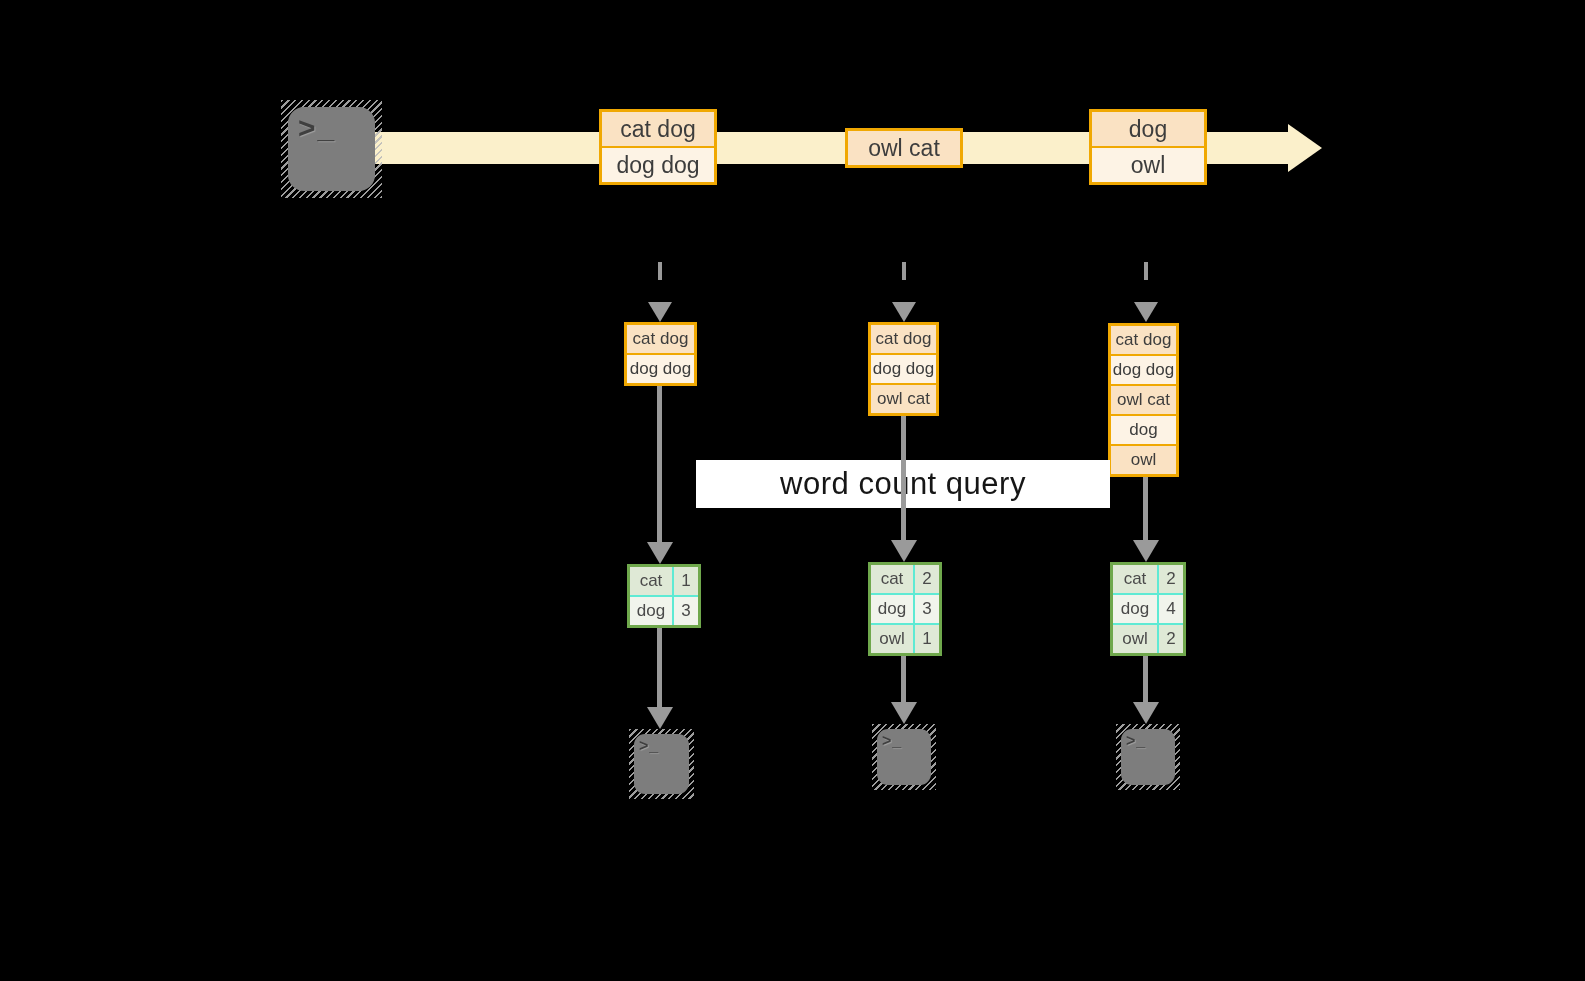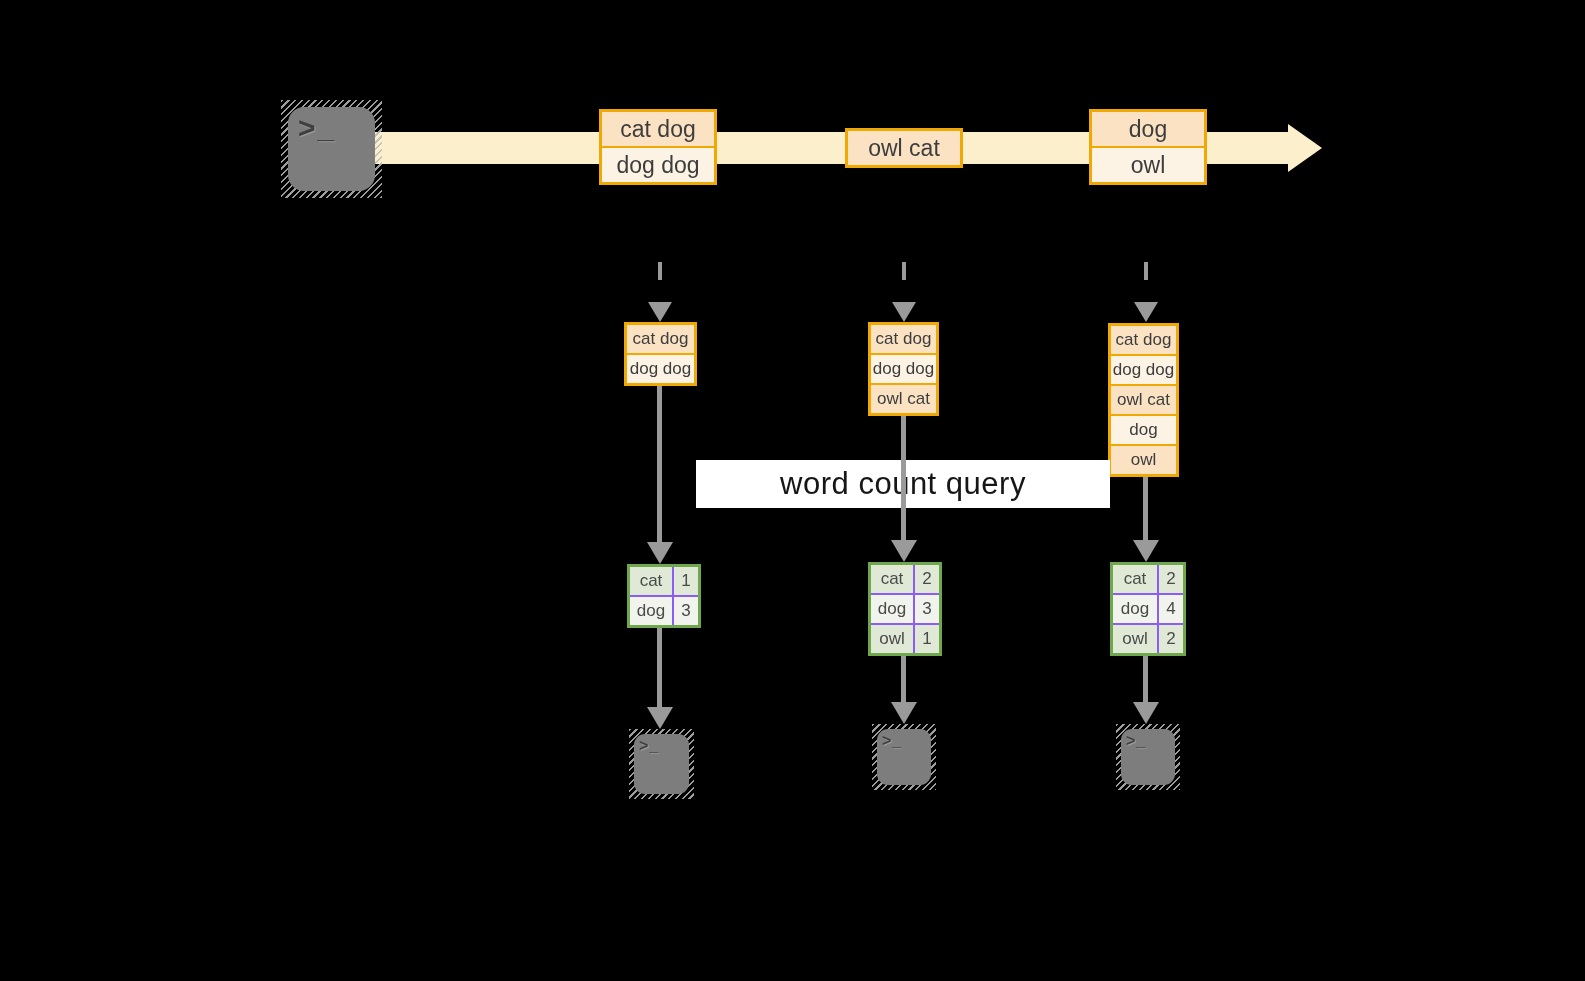--- a/index.html
+++ b/index.html
@@ -33,21 +33,21 @@
   }
   .obox.big .cell{font-size:23px;height:34px;}
   .obox.small .cell{font-size:17px;height:28px;}
   .fill-peach{background:#FAE2C3;}
   .fill-cream{background:#FDF3E5;}
 
   
   .gtable{
     box-sizing:border-box;
     border:3px solid #6FA84C;
-    background:#8b5cf6;
+    background:#5eead4;
     display:grid;gap:2px;
     z-index:2;
   }
   .gtable .cell{
     display:flex;align-items:center;justify-content:center;
     font-size:17px;color:#4A4A4A;height:28px;
   }
   .gfill-a{background:#DFE9D6;}
   .gfill-b{background:#F1F4EC;}
 

